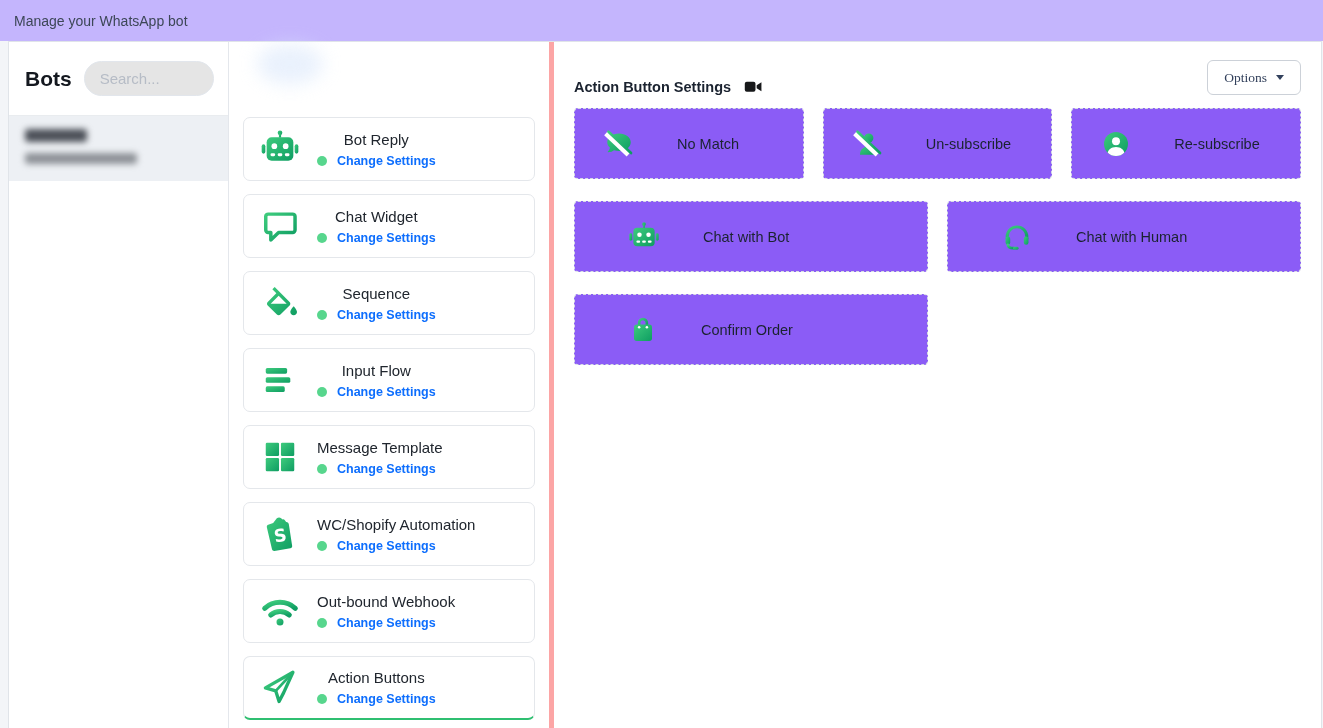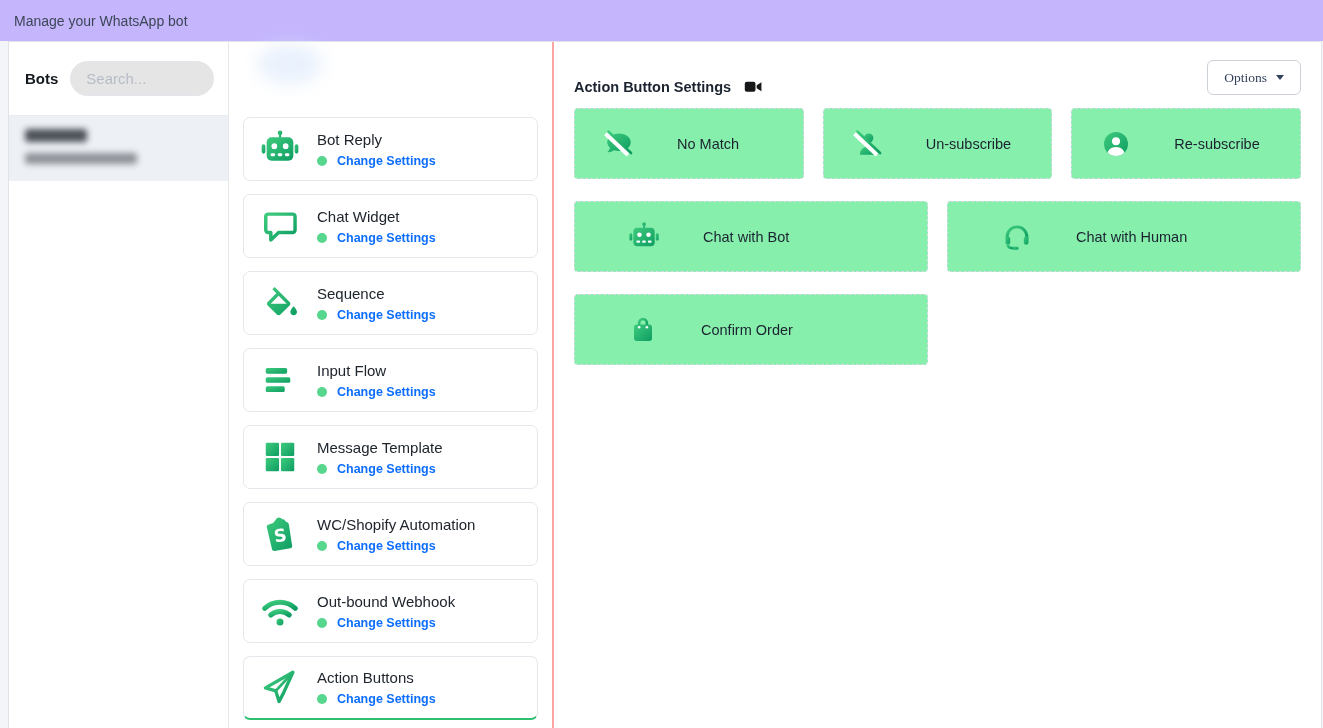--- a/index.html
+++ b/index.html
@@ -19,33 +19,33 @@
   }
   
   .main{
     position:absolute; top:41px; left:8px; right:1px; bottom:0;
     background:#fff; border:1px solid #e0e4e9; border-bottom:none;
     display:flex;
   }
   
   .sidebar{ width:220px; border-right:1px solid #e4e7ec; flex:none; }
   .sidebar-head{ display:flex; align-items:center; gap:12px; padding:19px 14px 19px 16px; }
-  .bots-title{ font-size:15px; font-weight:bold; color:#14181f; }
+  .bots-title{ font-size:21px; font-weight:bold; color:#14181f; }
   .search-input{
     flex:1; min-width:0; height:35px; border:1px solid #e2e6ec; border-radius:18px;
     padding:0 15px; font-size:15px; color:#6b7280; background:#e5e5e5; outline:none;
     font-family:"Liberation Sans", sans-serif;
   }
   .search-input::placeholder{ color:#b6bcc6; }
   .bot-list{ border-top:1px solid #e9ecef; }
   .bot-item{ height:65px; background:#edf0f4; padding:13px 0 0 16px; cursor:pointer; }
   .blur-name{ width:62px; height:13px; background:#4c5058; filter:blur(3px); border-radius:3px; }
   .blur-phone{ width:112px; height:11px; background:#8d9197; filter:blur(3px); border-radius:3px; margin-top:11px; }
   
-  .menu-col{ width:325px; flex:none; border-right:2px solid #fca5a5; padding-top:75px; position:relative; }
+  .menu-col{ width:325px; flex:none; border-right:5px solid #fca5a5; padding-top:75px; position:relative;text-align:center; }
   .menu-blob{
     position:absolute; top:2px; left:28px; width:66px; height:40px;
     background:#dbe8fb; border-radius:50%; filter:blur(9px); opacity:.6;
   }
   .mcard{
     margin:0 14px 13px 14px; height:64px; background:#fff;
     border:1px solid #e4e7eb; border-radius:7px;
     display:flex; align-items:center; gap:16px; padding-left:15px; cursor:pointer;
   }
   .mcard.active{ border-bottom:2px solid var(--accent,#2fbf71); }
@@ -63,21 +63,21 @@
     margin-left:auto; display:flex; align-items:center; gap:9px;
     background:#fff; border:1px solid #ccd1d8; border-radius:6px;
     padding:0 16px; height:35px; font-size:13.5px; color:#33415c;
     font-family:Liberation Serif, serif; cursor:pointer;
   }
   .caret{ width:0; height:0; border-left:4px solid transparent; border-right:4px solid transparent; border-top:5px solid #33415c; }
   .arow{ display:grid; gap:19px; margin-top:22px; }
   .arow-3{ grid-template-columns:repeat(3,1fr); margin-top:13px; }
   .arow-2{ grid-template-columns:repeat(2,1fr); }
   .acard{
-    height:71px; background:#86efac; border:1px dashed #d6dce3; border-radius:4px;
+    height:71px; background:#8b5cf6; border:1px dashed #d6dce3; border-radius:4px;
     display:flex; align-items:center; gap:43px; padding-left:29px;
     font-size:14.5px; color:#1b2330; cursor:pointer;
   }
   .arow-2 .acard{ padding-left:53px; }
   .alabel{ white-space:nowrap; }
   .aicon{ display:flex; align-items:center; justify-content:center; flex:none; }
   .svgdefs{ position:absolute; width:0; height:0; }
 </style>
 </head>
 <body>

